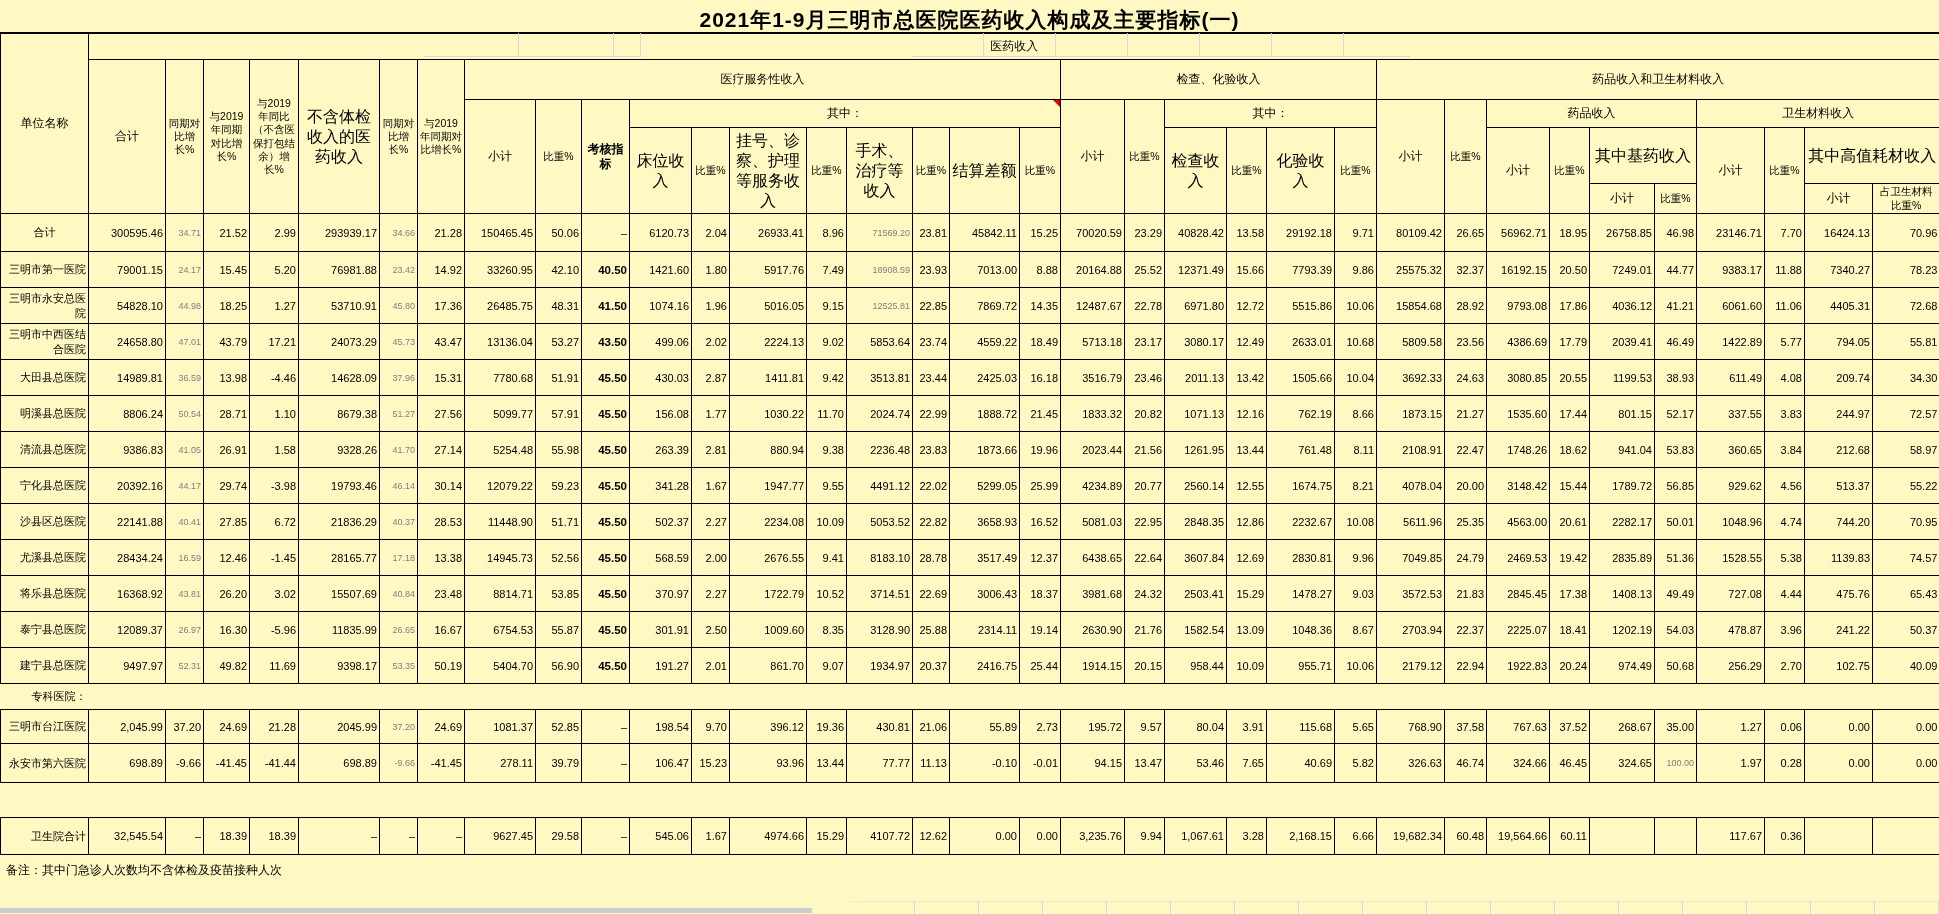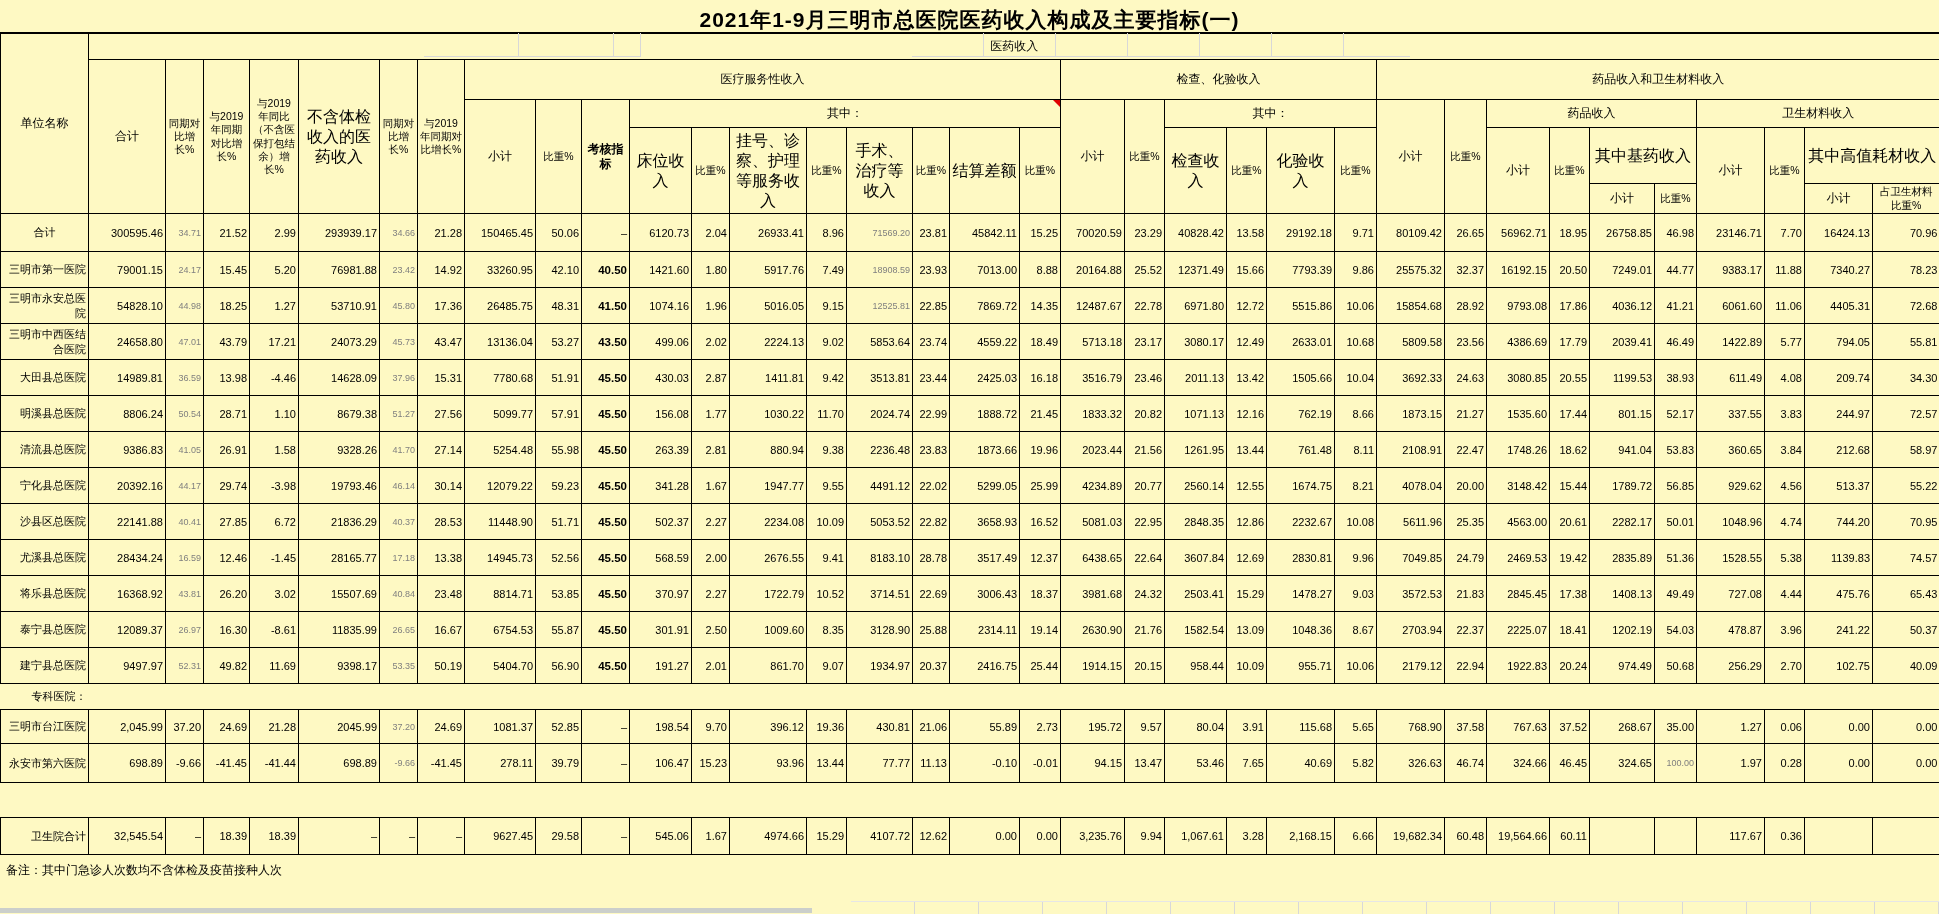--- a/index.html
+++ b/index.html
@@ -551,21 +551,21 @@
           <td class="num">727.08</td>
           <td class="num">4.44</td>
           <td class="num">475.76</td>
           <td class="num">65.43</td>
         </tr>
         <tr class="v-normal">
           <td class="name">泰宁县总医院</td>
           <td class="num">12089.37</td>
           <td class="num muted">26.97</td>
           <td class="num">16.30</td>
-          <td class="num">-8.61</td>
+          <td class="num">-5.96</td>
           <td class="num">11835.99</td>
           <td class="num muted">26.65</td>
           <td class="num">16.67</td>
           <td class="num">6754.53</td>
           <td class="num">55.87</td>
           <td class="num kpi">45.50</td>
           <td class="num">301.91</td>
           <td class="num">2.50</td>
           <td class="num">1009.60</td>
           <td class="num">8.35</td>

